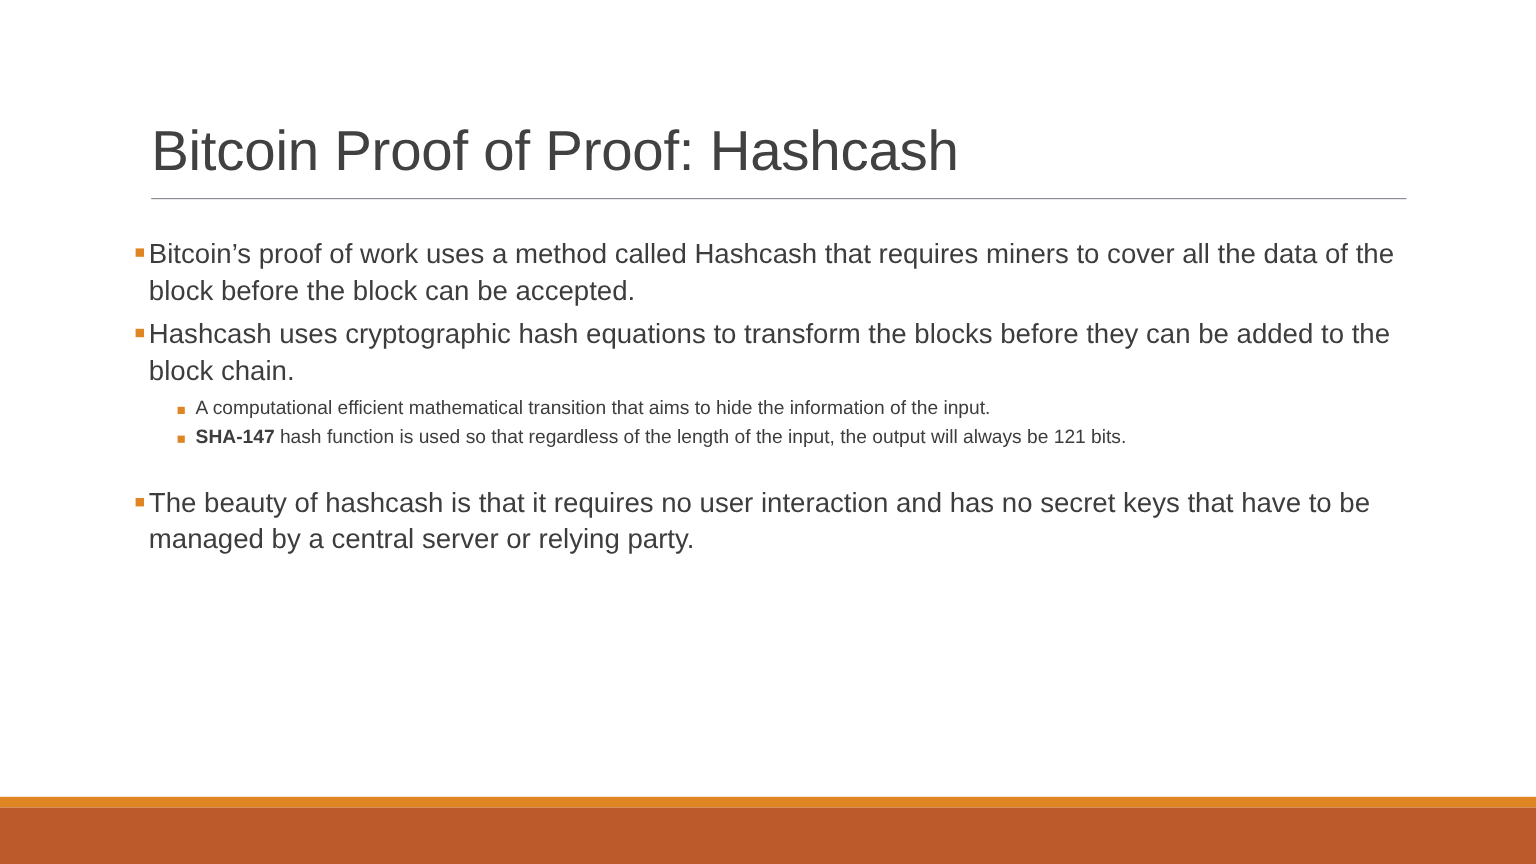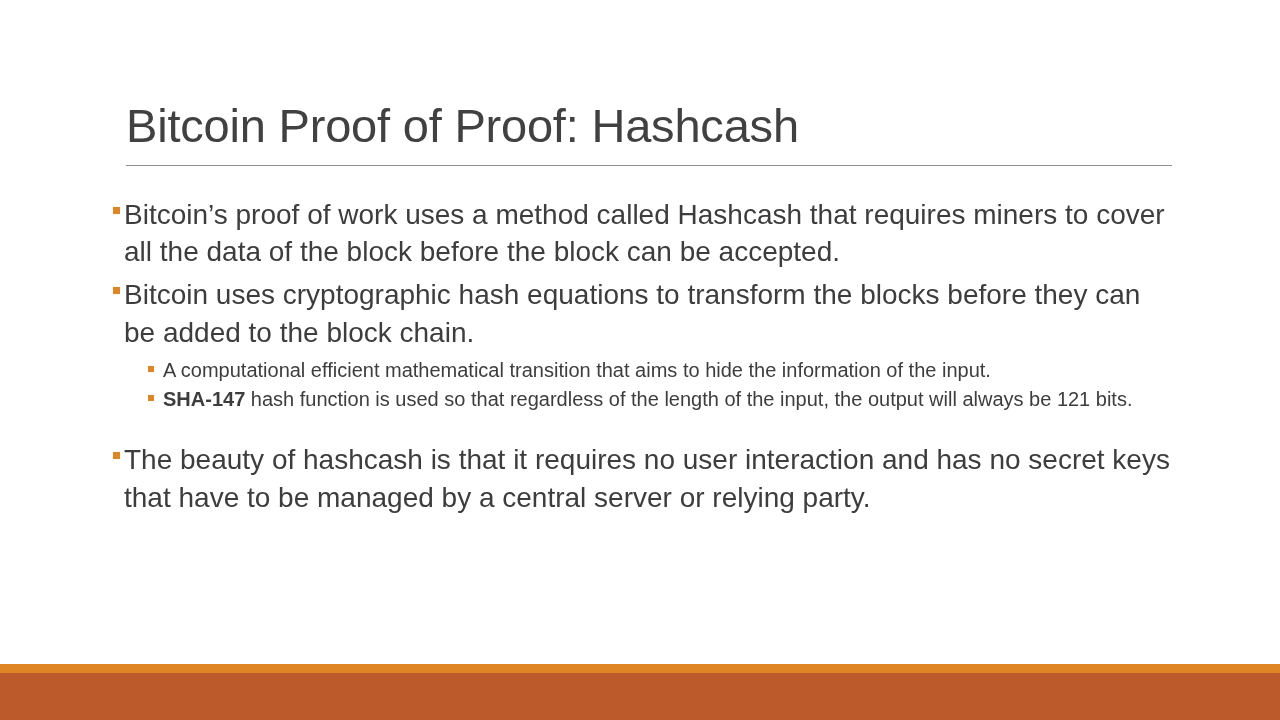--- a/index.html
+++ b/index.html
@@ -64,39 +64,39 @@
   }
   .bullet.level1 .marker {
     flex: 0 0 auto;
     width: 7px;
     height: 7px;
     background: #E08524;
     margin-top: 11px;
     margin-right: 4px;
   }
   .bullet.level1 .text {
-    font-size: 28px;
+    font-size: 23px;
     line-height: 1.33;
     flex: 1 1 auto;
   }
 
   .bullet.level2 {
     margin-left: 35px;
     margin-bottom: 2px;
   }
   .bullet.level2 .marker {
     flex: 0 0 auto;
     width: 6px;
     height: 6px;
     background: #E08524;
     margin-top: 9px;
     margin-right: 9px;
   }
   .bullet.level2 .text {
-    font-size: 20px;
+    font-size: 16px;
     line-height: 1.36;
     flex: 1 1 auto;
   }
 
   .gap-before {
     margin-top: 28px;
   }
 
   b, .b {
     font-weight: bold;
@@ -132,21 +132,21 @@
 
   <div class="body-block">
 
     <div class="bullet level1">
       <span class="marker"></span>
       <span class="text">Bitcoin’s proof of work uses a method called Hashcash that requires miners to cover all the data of the block before the block can be accepted.</span>
     </div>
 
     <div class="bullet level1">
       <span class="marker"></span>
-      <span class="text">Bitcoin uses cryptographic hash equations to transform the blocks before they can be added to the block chain.</span>
+      <span class="text">Hashcash uses cryptographic hash equations to transform the blocks before they can be added to the block chain.</span>
     </div>
 
     <div class="bullet level2">
       <span class="marker"></span>
       <span class="text">A computational efficient mathematical transition that aims to hide the information of the input.</span>
     </div>
 
     <div class="bullet level2">
       <span class="marker"></span>
       <span class="text"><b class="b">SHA-147</b><span> hash function is used so that regardless of the length of the input, the output will always be 121 bits.</span></span>

